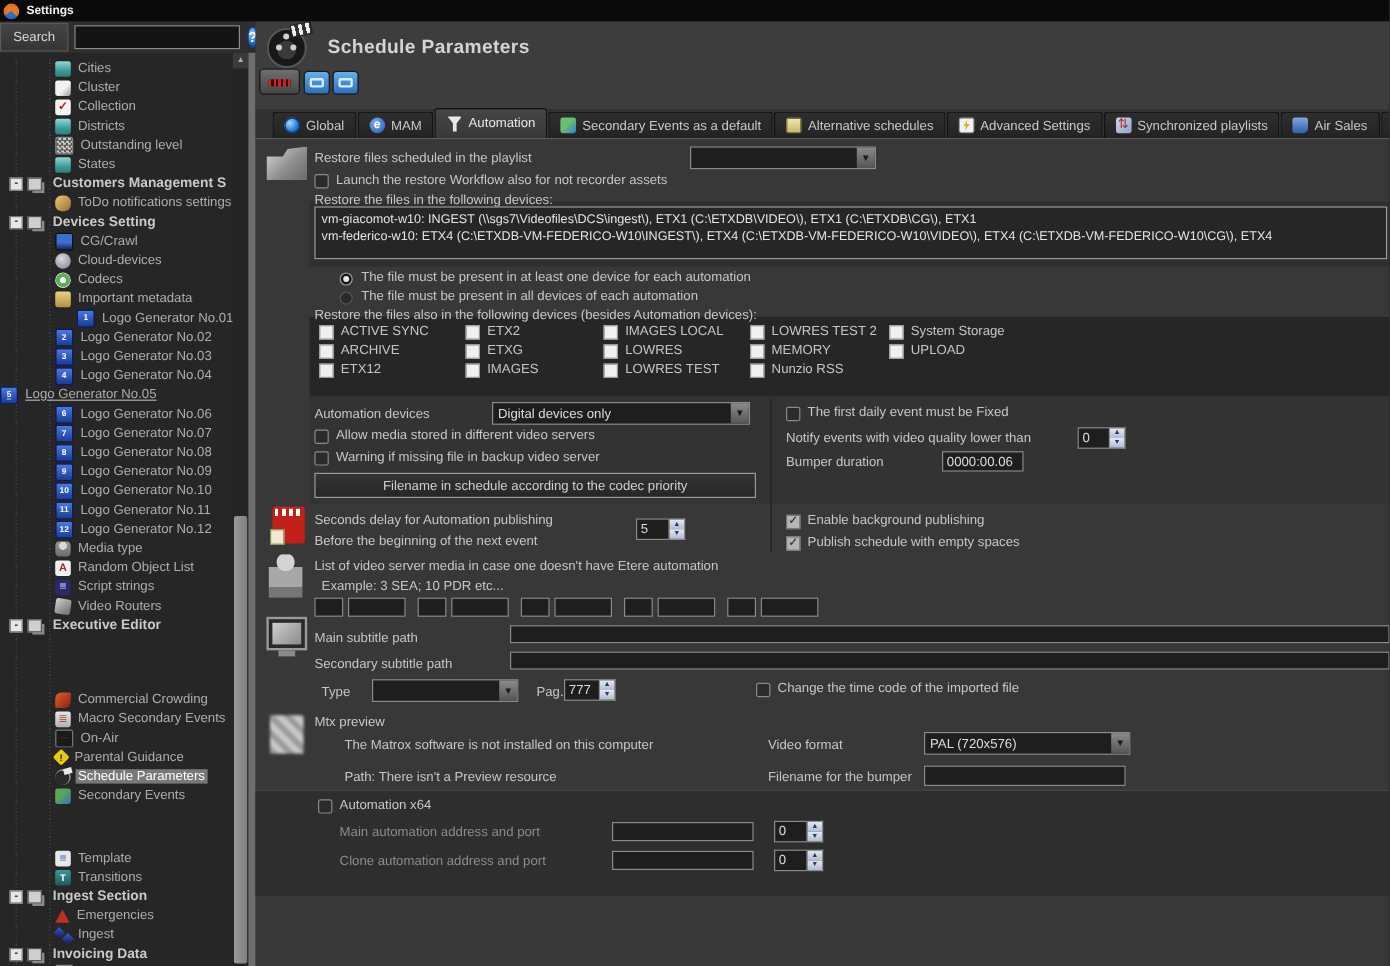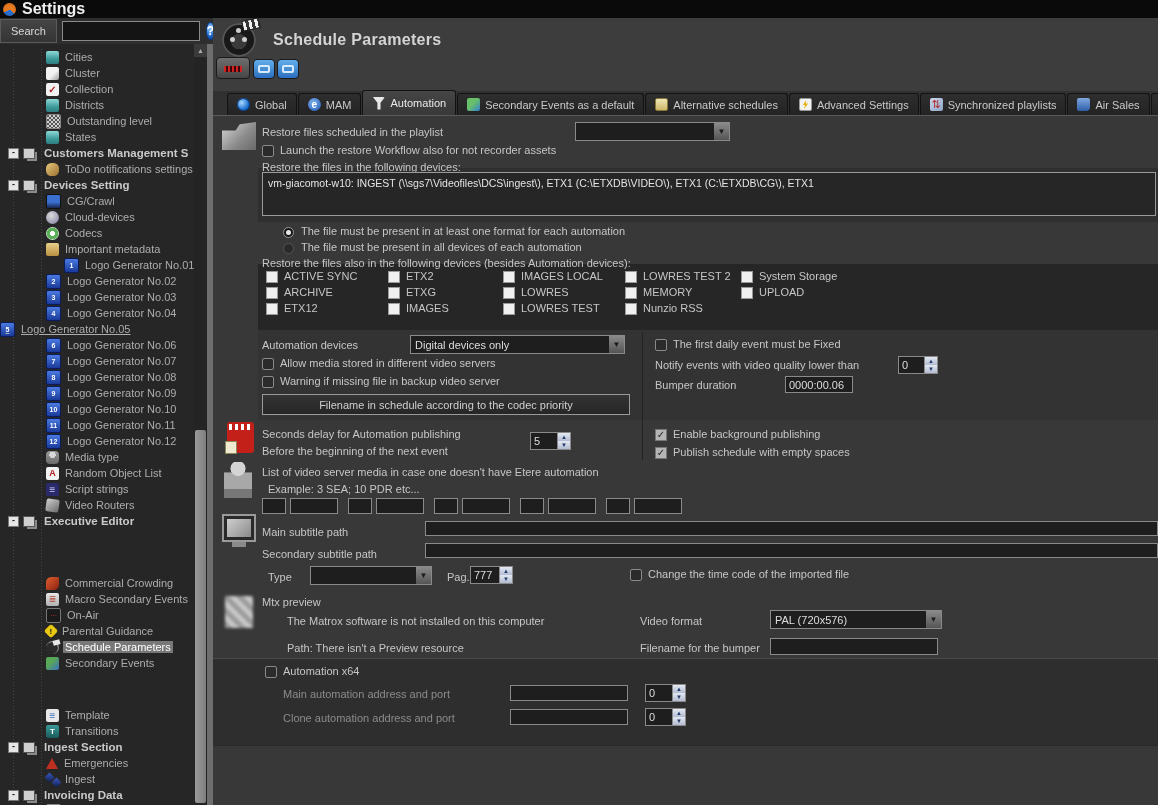--- a/index.html
+++ b/index.html
@@ -4,21 +4,21 @@
 <style>
   html,body{margin:0;padding:0;background:#222;}
   #stage{position:relative;width:1158px;height:805px;overflow:hidden;
     font-family:"Liberation Sans",sans-serif;background:#383838;
     -webkit-font-smoothing:antialiased;}
   .abs{position:absolute;}
   .lbl{color:#c6c6c6;font-size:11px;white-space:nowrap;}
   .dim{color:#8b8b8b;}
   
   #titlebar{left:0;top:0;width:1158px;height:18px;background:#0a0a0a;display:flex;align-items:center;gap:6px;padding-left:3px;box-sizing:border-box;}
-  #titlebar .ttl{color:#f0f0f0;font-weight:bold;font-size:16px;}
+  #titlebar .ttl{color:#f0f0f0;font-weight:bold;font-size:10px;}
   .appico{width:13px;height:13px;border-radius:50%;background:conic-gradient(#e87a20 0 130deg,#2b6fd0 130deg 240deg,#e87a20 240deg 360deg);box-shadow:inset 0 0 0 2px #0a0a0a0c;}
   
   #searchrow{left:0;top:18px;width:213px;height:26px;background:#2e2e2e;display:flex;align-items:center;}
   #searchlbl{background:linear-gradient(180deg,#454545,#343434);border:1px solid #5a5a5a;color:#d8d8d8;font-size:11px;padding:3px 10px;height:24px;box-sizing:border-box;display:flex;align-items:center;}
   #searchinput{width:130px;height:18px;margin-left:5px;background:#141414;border:1px solid #8a8a8a;color:#ddd;font-size:11px;padding:0 3px;}
   .helpc{width:18px;height:18px;margin-left:6px;border-radius:50%;background:radial-gradient(circle at 35% 30%,#8cc8ff,#1f66c8 70%,#0c3f8c);color:#fff;font-weight:bold;font-size:12px;display:flex;align-items:center;justify-content:center;border:1px solid #0c3f8c;box-sizing:border-box;}
   
   #sidebar{left:0;top:44px;width:207px;height:761px;background:#262626;overflow:hidden;}
   #tree{position:absolute;left:0;top:5px;right:13px;
     background-image:repeating-linear-gradient(180deg,rgba(130,130,130,.35) 0 1px,transparent 1px 3px),repeating-linear-gradient(180deg,rgba(130,130,130,.35) 0 1px,transparent 1px 3px);
@@ -399,23 +399,24 @@
     <div class="lbl abs" style="left:49px;top:108px;">Restore files scheduled in the playlist</div>
     <div class="dd" style="left:362px;top:104px;width:155px;height:19px;">
       <span class="ddv"></span>
         <span class="dda">▼</span>
     </div>
     <div class="cbd" style="left:49px;top:127px;"></div>
     <div class="lbl abs" style="left:67px;top:126px;">Launch the restore Workflow also for not recorder assets</div>
     <div class="lbl abs" style="left:49px;top:143px;">Restore the files in the following devices:</div>
     <div id="devta" style="left:49px;top:154px;width:894px;height:44px;">
       <div>vm-giacomot-w10:  INGEST (\\sgs7\Videofiles\DCS\ingest\), ETX1 (C:\ETXDB\VIDEO\), ETX1 (C:\ETXDB\CG\), ETX1</div>
+      <div>vm-federico-w10:  ETX4 (C:\ETXDB-VM-FEDERICO-W10\INGEST\), ETX4 (C:\ETXDB-VM-FEDERICO-W10\VIDEO\), ETX4 (C:\ETXDB-VM-FEDERICO-W10\CG\), ETX4</div>
     </div>
     <div class="rad on" style="left:70px;top:209px;"></div>
-    <div class="lbl abs" style="left:88px;top:207px;">The file must be present in at least one format for each automation</div>
+    <div class="lbl abs" style="left:88px;top:207px;">The file must be present in at least one device for each automation</div>
     <div class="rad off" style="left:70px;top:225px;"></div>
     <div class="lbl abs" style="left:88px;top:223px;">The file must be present in all devices of each automation</div>
     <div class="lbl abs" style="left:49px;top:239px;">Restore the files also in the following devices (besides Automation devices):</div>
     <div id="devgrid"></div>
 
     <div class="lbl abs" style="left:49px;top:321px;">Automation devices</div>
     <div class="dd" style="left:197px;top:317px;width:215px;height:19px;">
       <span class="ddv">Digital devices only</span>
         <span class="dda">▼</span>
     </div>

